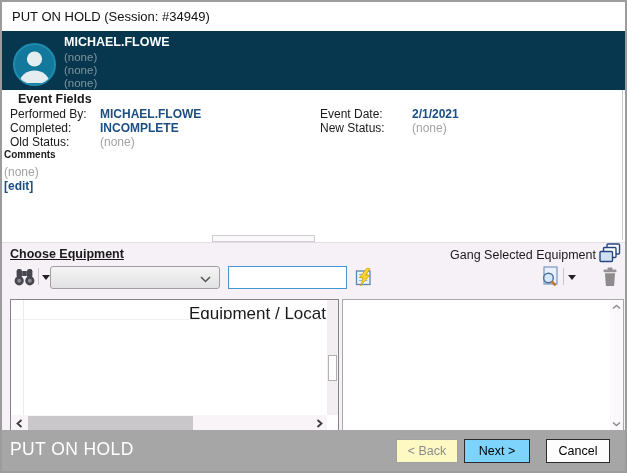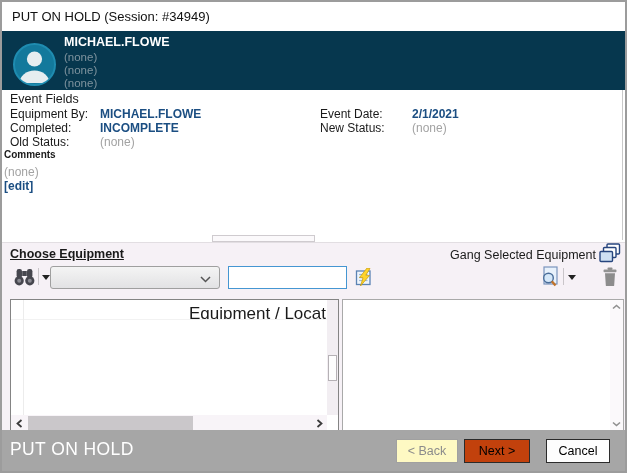--- a/index.html
+++ b/index.html
@@ -12,21 +12,21 @@
   .abs{position:absolute;}
   
   .titlebar{left:0;top:0;right:0;height:29px;background:#fff;}
   .title-text{left:10px;top:7px;font-size:13px;color:#111;white-space:nowrap;}
   
   .band{left:0;top:29px;right:0;height:59px;background:var(--band-bg,#06374e);}
   .avatar{left:10px;top:11px;width:45px;height:45px;}
   .p-name{left:62px;top:4px;font-size:12.5px;font-weight:bold;color:#fff;white-space:nowrap;}
   .p-line{left:62px;font-size:11.5px;color:#7e939e;white-space:nowrap;}
   
-  .ef-head{left:8px;top:90px;font-size:12.5px;font-weight:normal;}
+  .ef-head{left:16px;top:90px;font-size:12.5px;font-weight:bold;}
   .ef-lbl{font-size:12px;color:#1a1a1a;white-space:nowrap;}
   .val-link{font-size:12px;font-weight:bold;color:var(--value-blue,#1b4e82);white-space:nowrap;}
   .val-muted{font-size:12px;color:var(--muted-gray,#a3a3a3);white-space:nowrap;}
   .cm-head{left:2px;top:147px;font-size:10px;font-weight:bold;}
   .cm-none{left:2px;top:163px;}
   .edit-link{left:2px;top:177px;font-size:12px;font-weight:bold;color:var(--value-blue,#1b4e82);cursor:pointer;}
   .right-rail{left:620px;top:88px;width:1px;height:150px;background:#c9c9c9;}
   
   .split-grip{left:210px;top:233px;width:103px;height:7px;background:#fbf9fb;border:1px solid #cfcbcf;}
   
@@ -64,21 +64,21 @@
   .rp-vsb{right:0;top:0;bottom:0;width:13px;background:#fbf9fb;}
   .vsb-btn{left:0;width:13px;height:14px;display:flex;align-items:center;justify-content:center;cursor:pointer;}
   .list-body{position:absolute;left:0;top:20px;right:11px;bottom:16px;}
   .rp-body{position:absolute;left:0;top:0;right:13px;bottom:0;}
   
   .footer{left:0;right:0;bottom:0;height:41px;background:var(--footer-bg,#a6a6a6);}
   .foot-title{left:8px;top:9px;font-size:17.5px;font-weight:normal;color:#fff;letter-spacing:.4px;white-space:nowrap;}
   .btn{position:absolute;top:9px;height:24px;font-family:"Liberation Sans",sans-serif;
     font-size:12.5px;text-align:center;cursor:pointer;}
   .btn-back{left:394px;width:62px;background:#fef9c3;border:1px solid #a0a0a0;color:#8b8b8b;}
-  .btn-next{left:462px;width:66px;background:#c2410c;border:1px solid #2b2b2b;color:#000;}
+  .btn-next{left:462px;width:66px;background:#7dd3fc;border:1px solid #2b2b2b;color:#000;}
   .btn-cancel{left:544px;width:64px;background:#fdfdfd;border:1px solid #2b2b2b;color:#000;}
 </style>
 </head>
 <body>
 
 <div id="dialog">
 
   <div class="abs titlebar">
     <div class="abs title-text">PUT ON HOLD (Session: #34949)</div>
   </div>
@@ -98,21 +98,21 @@
     </svg>
     <div class="abs p-name">MICHAEL.FLOWE</div>
     <div class="abs p-line" style="top:20px">(none)</div>
     <div class="abs p-line" style="top:33px">(none)</div>
     <div class="abs p-line" style="top:46px">(none)</div>
   </div>
 
   <div class="abs ef-head">Event Fields</div>
   <div class="abs right-rail"></div>
 
-  <span class="abs ef-lbl" style="left:8px;top:105px">Equipment By:</span>
+  <span class="abs ef-lbl" style="left:8px;top:105px">Performed By:</span>
   <span class="abs val-link" style="left:98px;top:105px">MICHAEL.FLOWE</span>
   <span class="abs ef-lbl" style="left:8px;top:119px">Completed:</span>
   <span class="abs val-link" style="left:98px;top:119px">INCOMPLETE</span>
   <span class="abs ef-lbl" style="left:8px;top:133px">Old Status:</span>
   <span class="abs val-muted" style="left:98px;top:133px">(none)</span>
   <span class="abs ef-lbl" style="left:318px;top:105px">Event Date:</span>
   <span class="abs val-link" style="left:410px;top:105px">2/1/2021</span>
   <span class="abs ef-lbl" style="left:318px;top:119px">New Status:</span>
   <span class="abs val-muted" style="left:410px;top:119px">(none)</span>
 

